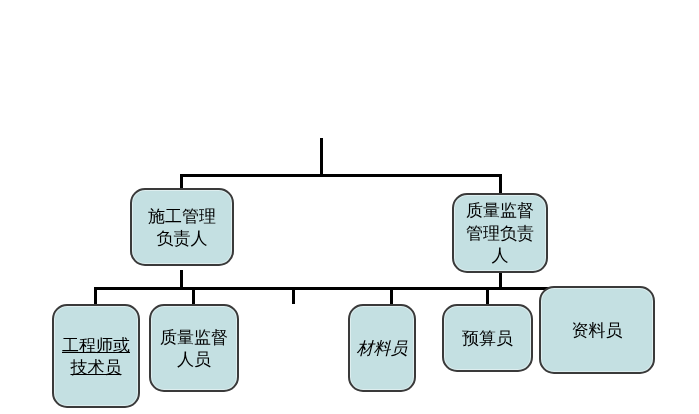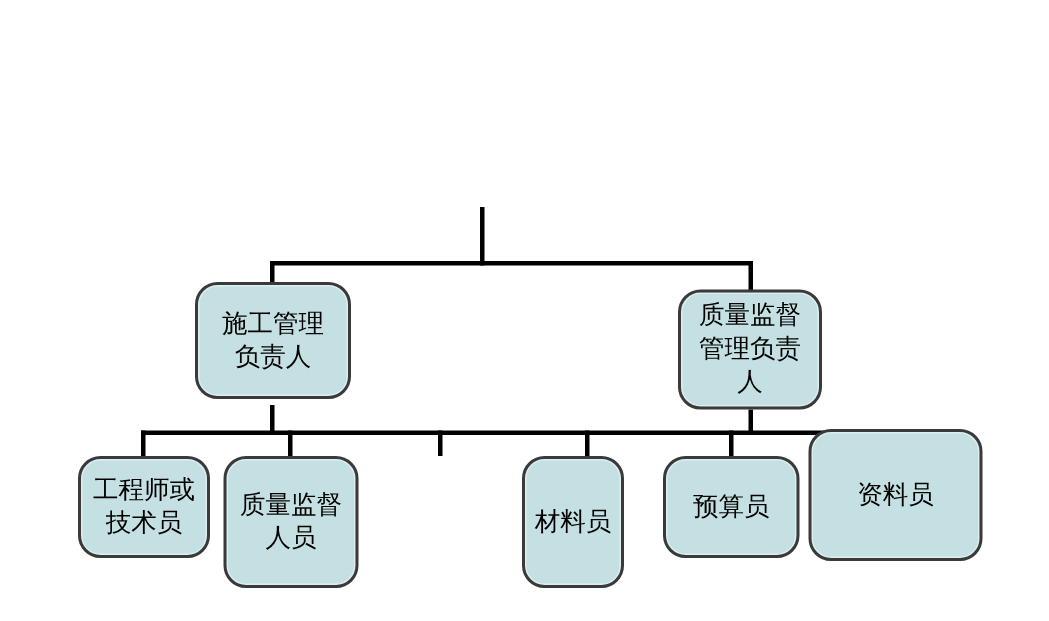--- a/index.html
+++ b/index.html
@@ -56,21 +56,21 @@
   <div class="line" style="left:486px; top:287px; width:3px; height:17px;"></div>
   <div class="line" style="left:585px; top:287px; width:3px; height:17px;"></div>
 
 
   <div class="node" style="left:130px; top:188px; width:104px; height:78px;">施工管理
 负责人</div>
   <div class="node" style="left:452px; top:193px; width:96px; height:80px;">质量监督
 管理负责
 人</div>
 
-  <div class="node" style="left:52px; top:304px; width:88px; height:68px;">工程师或
+  <div class="node" style="left:52px; top:304px; width:88px; height:104px;text-decoration:underline;">工程师或
 技术员</div>
   <div class="node" style="left:149px; top:304px; width:90px; height:88px;">质量监督
 人员</div>
-  <div class="node" style="left:348px; top:304px; width:68px; height:88px;">材料员</div>
+  <div class="node" style="left:348px; top:304px; width:68px; height:88px;font-style:italic;">材料员</div>
   <div class="node" style="left:442px; top:304px; width:91px; height:68px;">预算员</div>
   <div class="node" style="left:539px; top:286px; width:116px; height:88px;">资料员</div>
 
 </div>
 
 </body></html>

